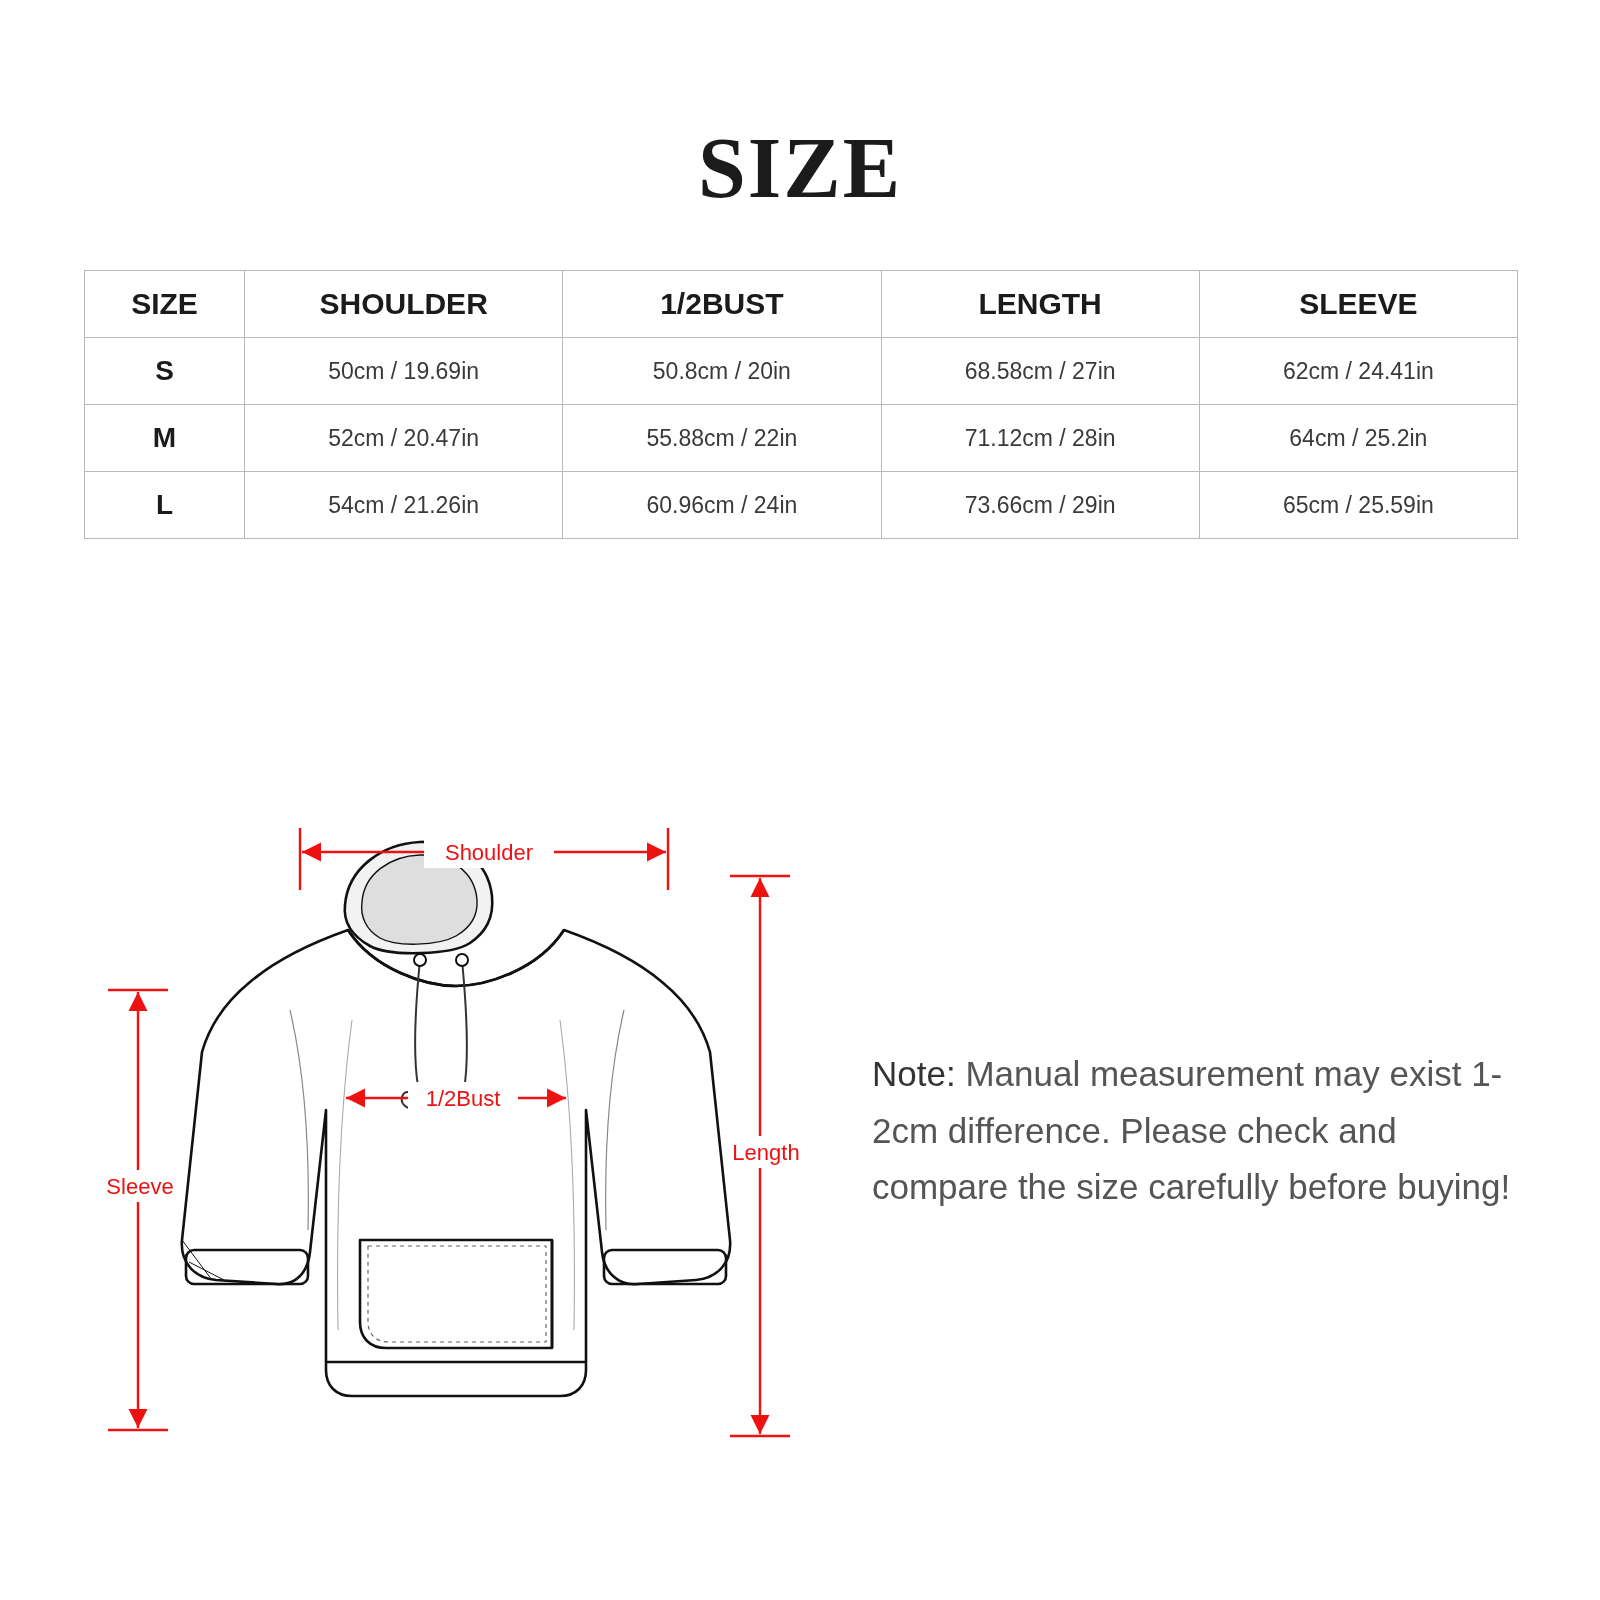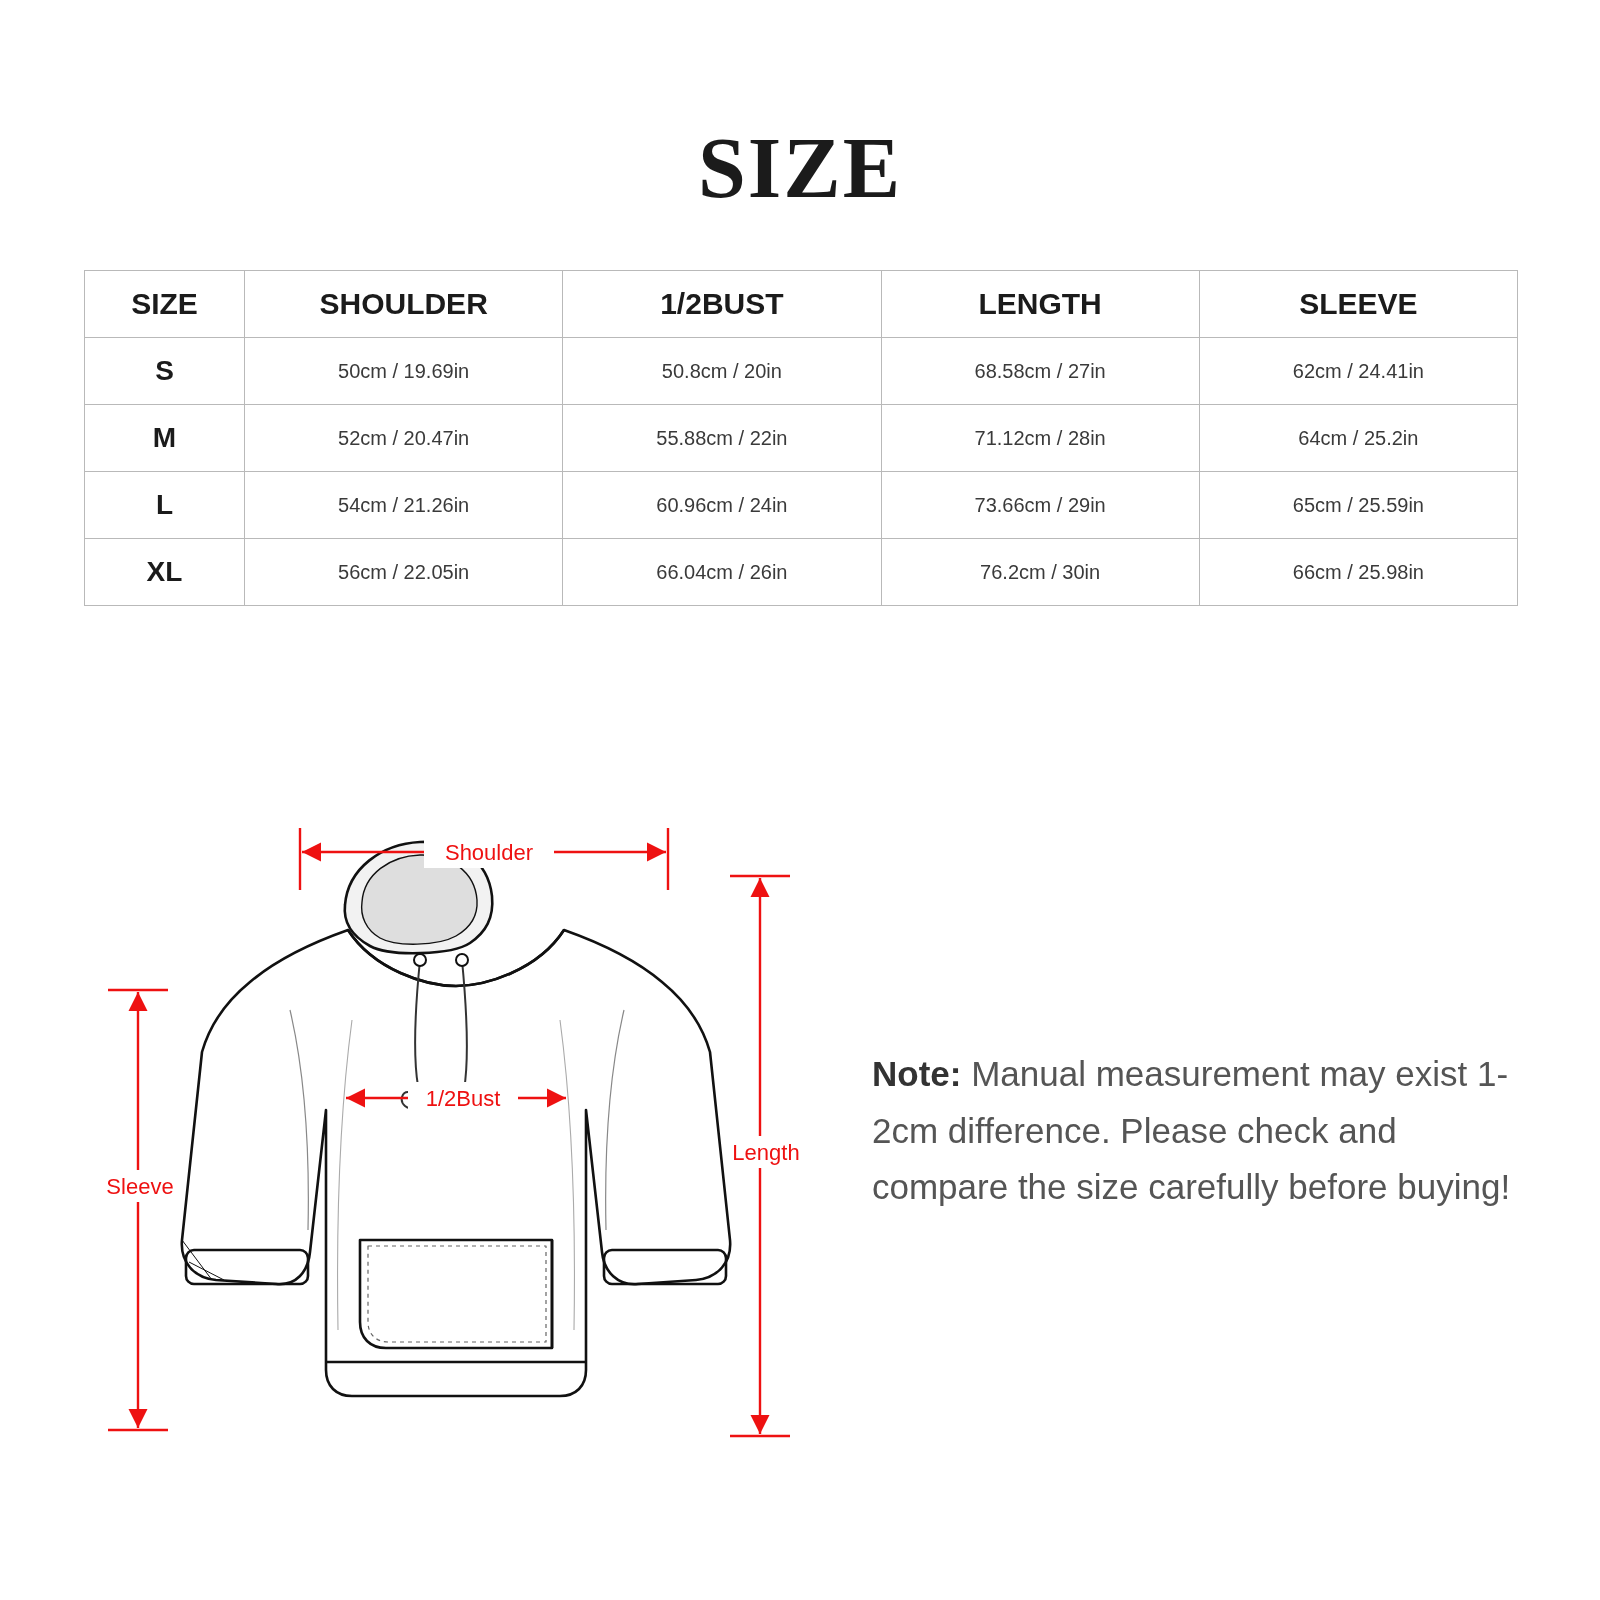--- a/index.html
+++ b/index.html
@@ -53,21 +53,21 @@
     font-size: 30px;
     font-weight: 700;
     color: #1b1b1b;
   }
   table.size-table td.size-label {
     font-size: 28px;
     font-weight: 700;
     color: #1b1b1b;
   }
   table.size-table td.value {
-    font-size: 20px;
+    font-size: 23px;
     font-weight: 400;
     color: #3a3a3a;
   }
   col.c-size   { width: 160px; }
   col.c-rest   { width: auto; }
 
   
   .illustration {
     position: absolute;
     left: 90px;
@@ -81,21 +81,21 @@
     position: absolute;
     left: 872px;
     top: 1046px;
     width: 640px;
     font-size: 35px;
     line-height: 1.62;
     color: #555555;
   }
   .note b {
     color: #333333;
-    font-weight: 700;
+    font-weight: 400;
   }
 
   svg { display: block; }
 </style>
 </head>
 <body>
 
 <div class="page-title">SIZE</div>
 
 <div class="size-table-wrap">
@@ -130,27 +130,20 @@
         <td class="value">55.88cm / 22in</td>
         <td class="value">71.12cm / 28in</td>
         <td class="value">64cm / 25.2in</td>
       </tr>
       <tr>
         <td class="size-label">L</td>
         <td class="value">54cm / 21.26in</td>
         <td class="value">60.96cm / 24in</td>
         <td class="value">73.66cm / 29in</td>
         <td class="value">65cm / 25.59in</td>
-      </tr>
-      <tr>
-        <td class="size-label">XL</td>
-        <td class="value">56cm / 22.05in</td>
-        <td class="value">66.04cm / 26in</td>
-        <td class="value">76.2cm / 30in</td>
-        <td class="value">66cm / 25.98in</td>
       </tr>
     </tbody>
   </table>
 </div>
 
 <div class="illustration">
   <svg width="760" height="700" viewBox="0 0 760 700" xmlns="http://www.w3.org/2000/svg">
     <defs>
       <marker id="arrH" markerWidth="10" markerHeight="10" refX="8" refY="4" orient="auto">
         <path d="M8,4 L0,0 L0,8 z" fill="#ee1111"></path>

